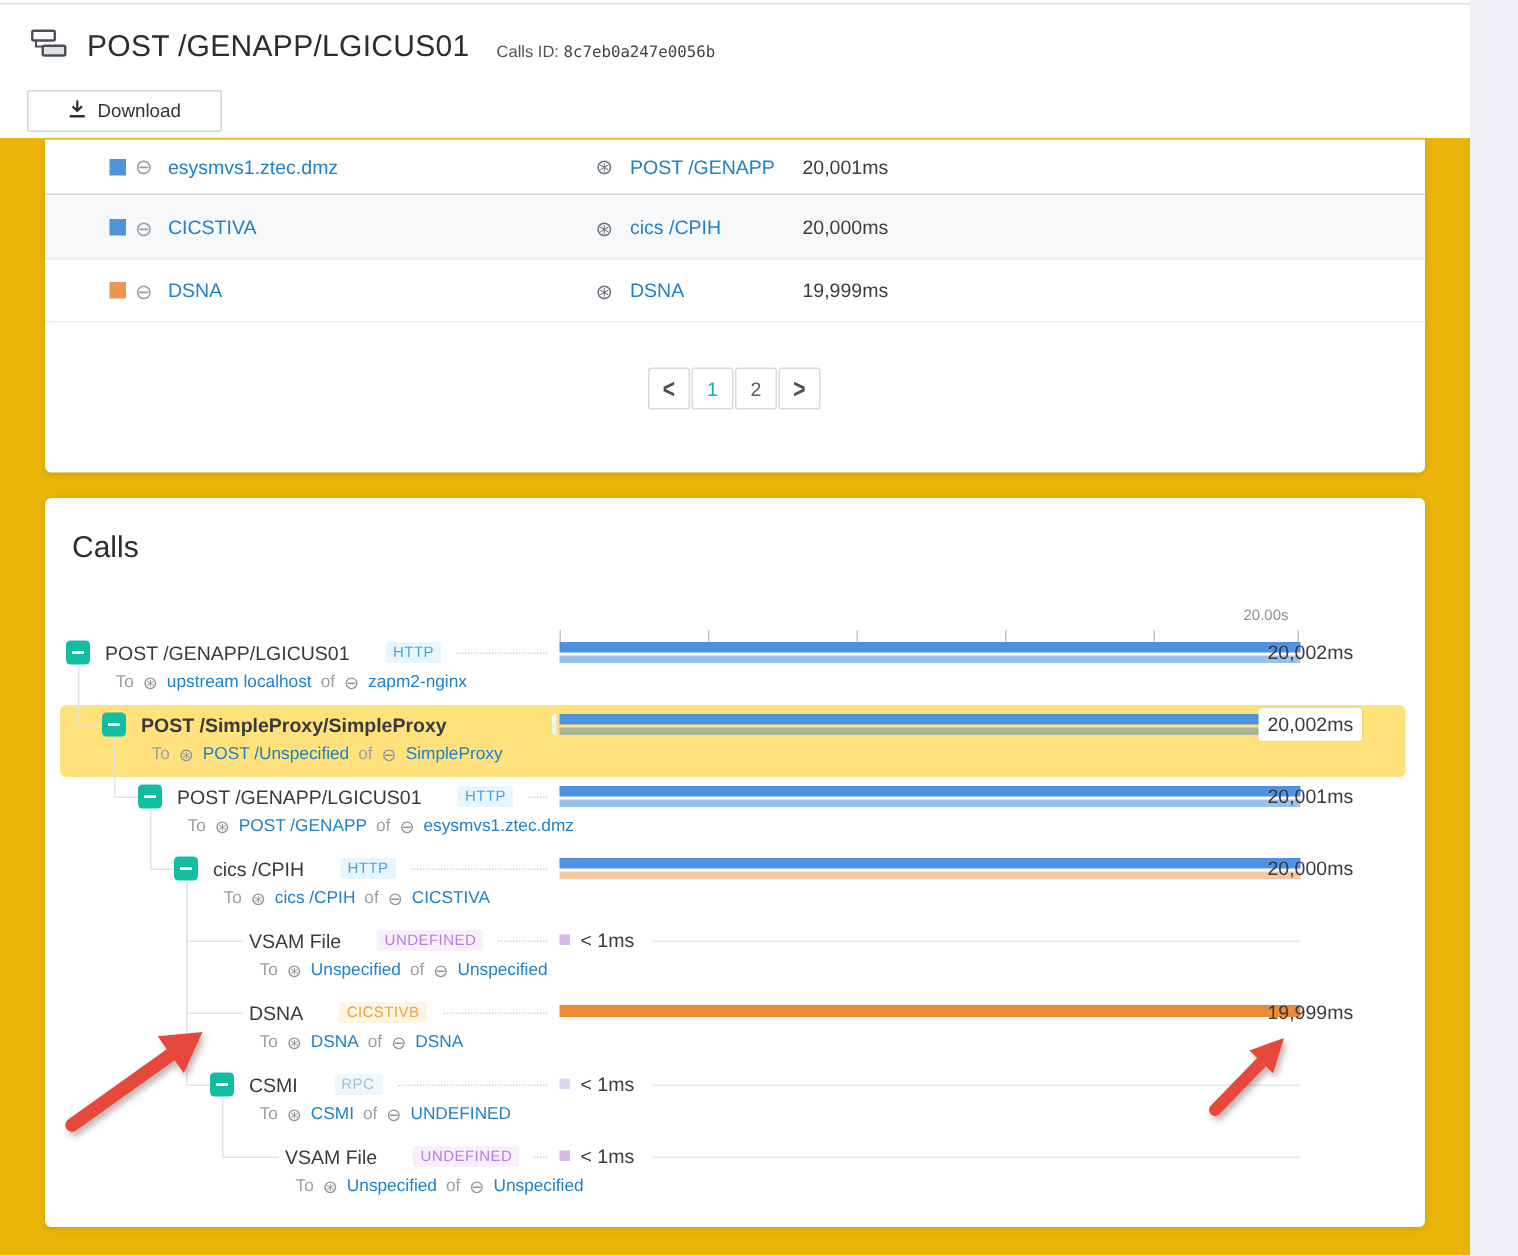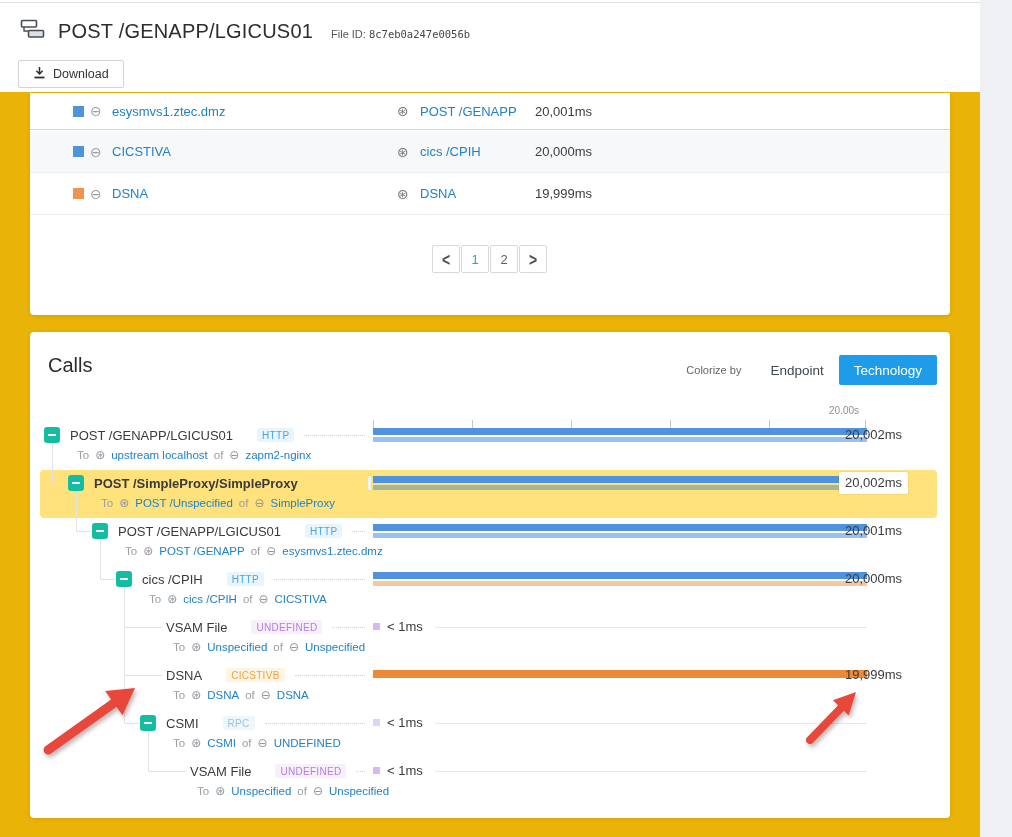--- a/index.html
+++ b/index.html
@@ -9,21 +9,21 @@
 
   
   .hdr { position:absolute; left:0; top:0; width:1012px; height:92px; background:#fff; }
   .hdr-topline { position:absolute; left:0; top:2px; width:100%; height:1px; background:#dde0e4; }
   .hdr-row { position:absolute; left:20px; top:18px; display:flex; align-items:center; }
   .trace-icon { margin-right:12px; }
   .hdr-title { font-size:20px; color:#2d2d2d; font-weight:400; letter-spacing:.2px; }
   .trace-id-wrap { margin-left:18px; font-size:11px; color:#555; padding-top:6px; }
   .trace-id-val { font-family:"DejaVu Sans Mono","Liberation Mono",monospace; font-size:10.5px; color:#444; }
   .dl-btn { position:absolute; left:18px; top:60px; height:28px; display:inline-flex; align-items:center; gap:7px;
-            padding:0 14px; background:#fff; border:1px solid #d4d4d4; border-radius:2px; font-size:12.5px; color:#333; cursor:pointer; }
+            padding:0 26px; background:#fff; border:1px solid #d4d4d4; border-radius:2px; font-size:12.5px; color:#333; cursor:pointer; }
 
   
   .card { position:absolute; background:#fff; border-radius:4px; box-shadow:0 1px 4px rgba(0,0,0,.10); }
   .card-deps  { left:30px; top:93px;  width:920px; height:222px; border-radius:0 0 4px 4px; }
   .card-calls { left:30px; top:332px; width:920px; height:486px; }
 
   
   .dep-row { position:absolute; left:0; width:920px; display:flex; align-items:center; border-bottom:1px solid #ededed; }
   .dep-row.first { border-bottom:1px solid #d2d2d2; }
   .dep-row.alt { background:#f7f8fa; }
@@ -96,21 +96,21 @@
     <div class="hdr-row">
       <span class="trace-icon">
         <svg width="26" height="22" viewBox="0 0 26 22">
           <rect x="1.5" y="2.5" width="15" height="6.5" rx="1" fill="none" stroke="#4a4f55" stroke-width="1.6"></rect>
           <rect x="8.5" y="12.5" width="15" height="6.5" rx="1" fill="#dfe2e5" stroke="#4a4f55" stroke-width="1.6"></rect>
           <path d="M4 9 v4 h4" fill="none" stroke="#4a4f55" stroke-width="1.4"></path>
         </svg>
       </span>
       <span class="hdr-title">POST /GENAPP/LGICUS01</span>
       <span class="trace-id-wrap">
-        <span>File ID:</span>
+        <span>Calls ID:</span>
         <span class="trace-id-val">8c7eb0a247e0056b</span>
       </span>
     </div>
     <button class="dl-btn">
       <span>
         <svg width="13" height="13" viewBox="0 0 13 13">
           <path d="M6.5 1 v6.2 M3.4 4.8 L6.5 8 L9.6 4.8" fill="none" stroke="#2f2f2f" stroke-width="1.5"></path>
           <path d="M1.5 11.5 h10" stroke="#2f2f2f" stroke-width="1.8"></path>
         </svg>
       </span>
@@ -152,27 +152,20 @@
         <button class="pg-btn active">1</button>
         <button class="pg-btn">2</button>
         <button class="pg-btn">
           <span class="pg-arrow">&gt;</span>
         </button>
       </div>
   </div>
 
   <div class="card card-calls" id="calls-card">
     <div class="calls-title">Calls</div>
-    <div class="colorize">
-      <span class="colorize-label">Colorize by</span>
-      <span id="colorize-buttons" style="display: flex;">
-          <button class="seg-btn">Endpoint</button>
-          <button class="seg-btn sel">Technology</button>
-        </span>
-    </div>
     <div class="axis-label">20.00s</div>
   <div class="tick" style="left: 343px;"></div>
       <div class="tick" style="left: 442px;"></div>
       <div class="tick" style="left: 541px;"></div>
       <div class="tick" style="left: 640px;"></div>
       <div class="tick" style="left: 739px;"></div>
       <div class="tick" style="left: 835px;"></div>
       <div></div>
       <div class="sp-btn" style="left: 14px; top: 95px;"></div>
       <div class="name-line" style="left: 40px; top: 92px; width: 301px;">

